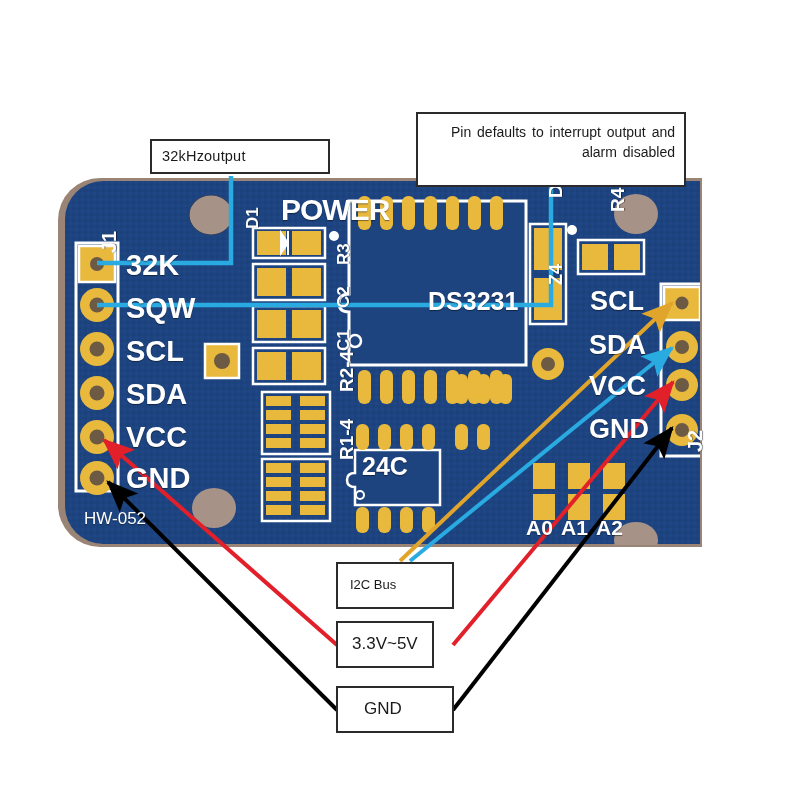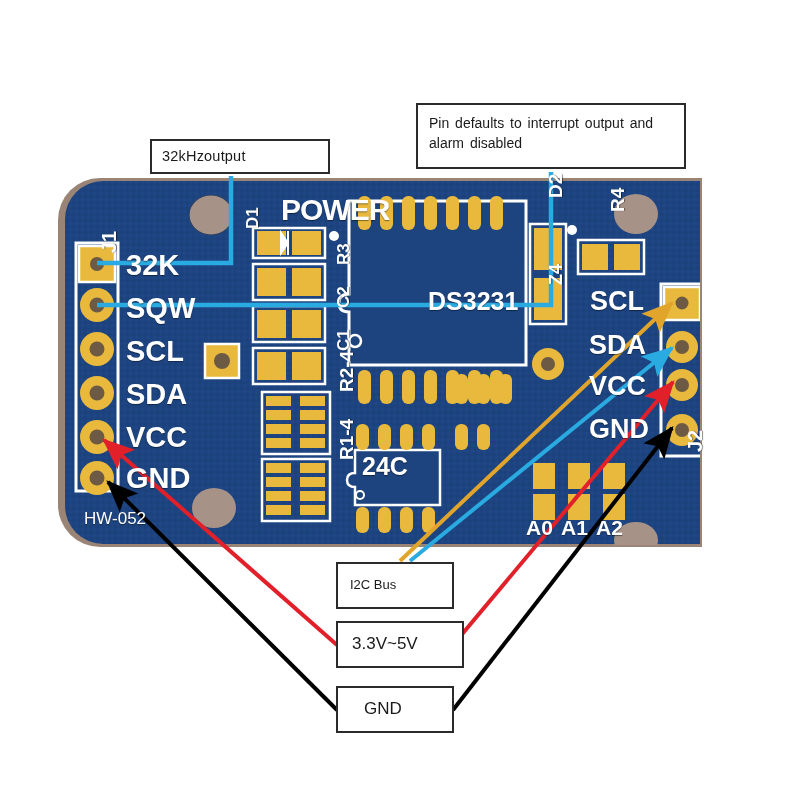--- a/index.html
+++ b/index.html
@@ -8,27 +8,27 @@
   #stage{position:absolute;left:0;top:0;width:800px;height:800px;}
   svg#scene{position:absolute;left:0;top:0;width:800px;height:800px;}
 
   .callout{position:absolute;box-sizing:border-box;border:2px solid #2b2b2b;
            background:#ffffff;display:flex;align-items:center;}
   .callout .txt{color:#1a1a1a;line-height:1.45;}
 
   #box-32k{left:150px;top:139px;width:180px;height:35px;}
   #box-32k .txt{font-size:14.5px;padding-left:10px;letter-spacing:.2px;}
 
-  #box-pin{left:416px;top:103px;width:270px;height:66px;align-items:flex-start;}
+  #box-pin{left:416px;top:112px;width:270px;height:75px;align-items:flex-start;text-align:right;}
   #box-pin .txt{font-size:14px;padding:8px 9px 0 11px;word-spacing:2px;}
 
   #box-i2c{left:336px;top:562px;width:118px;height:47px;}
   #box-i2c .txt{font-size:13px;padding-left:12px;}
 
-  #box-volt{left:336px;top:621px;width:128px;height:47px;}
+  #box-volt{left:336px;top:621px;width:98px;height:47px;}
   #box-volt .txt{font-size:17px;padding-left:14px;}
 
   #box-gnd{left:336px;top:686px;width:118px;height:47px;}
   #box-gnd .txt{font-size:17px;padding-left:26px;}
 
   .silk{position:absolute;color:#ffffff;font-weight:bold;
         font-family:"Liberation Sans","DejaVu Sans",sans-serif;
         text-shadow:0 1px 1px rgba(0,0,0,.45);white-space:nowrap;}
 </style>
 </head>

